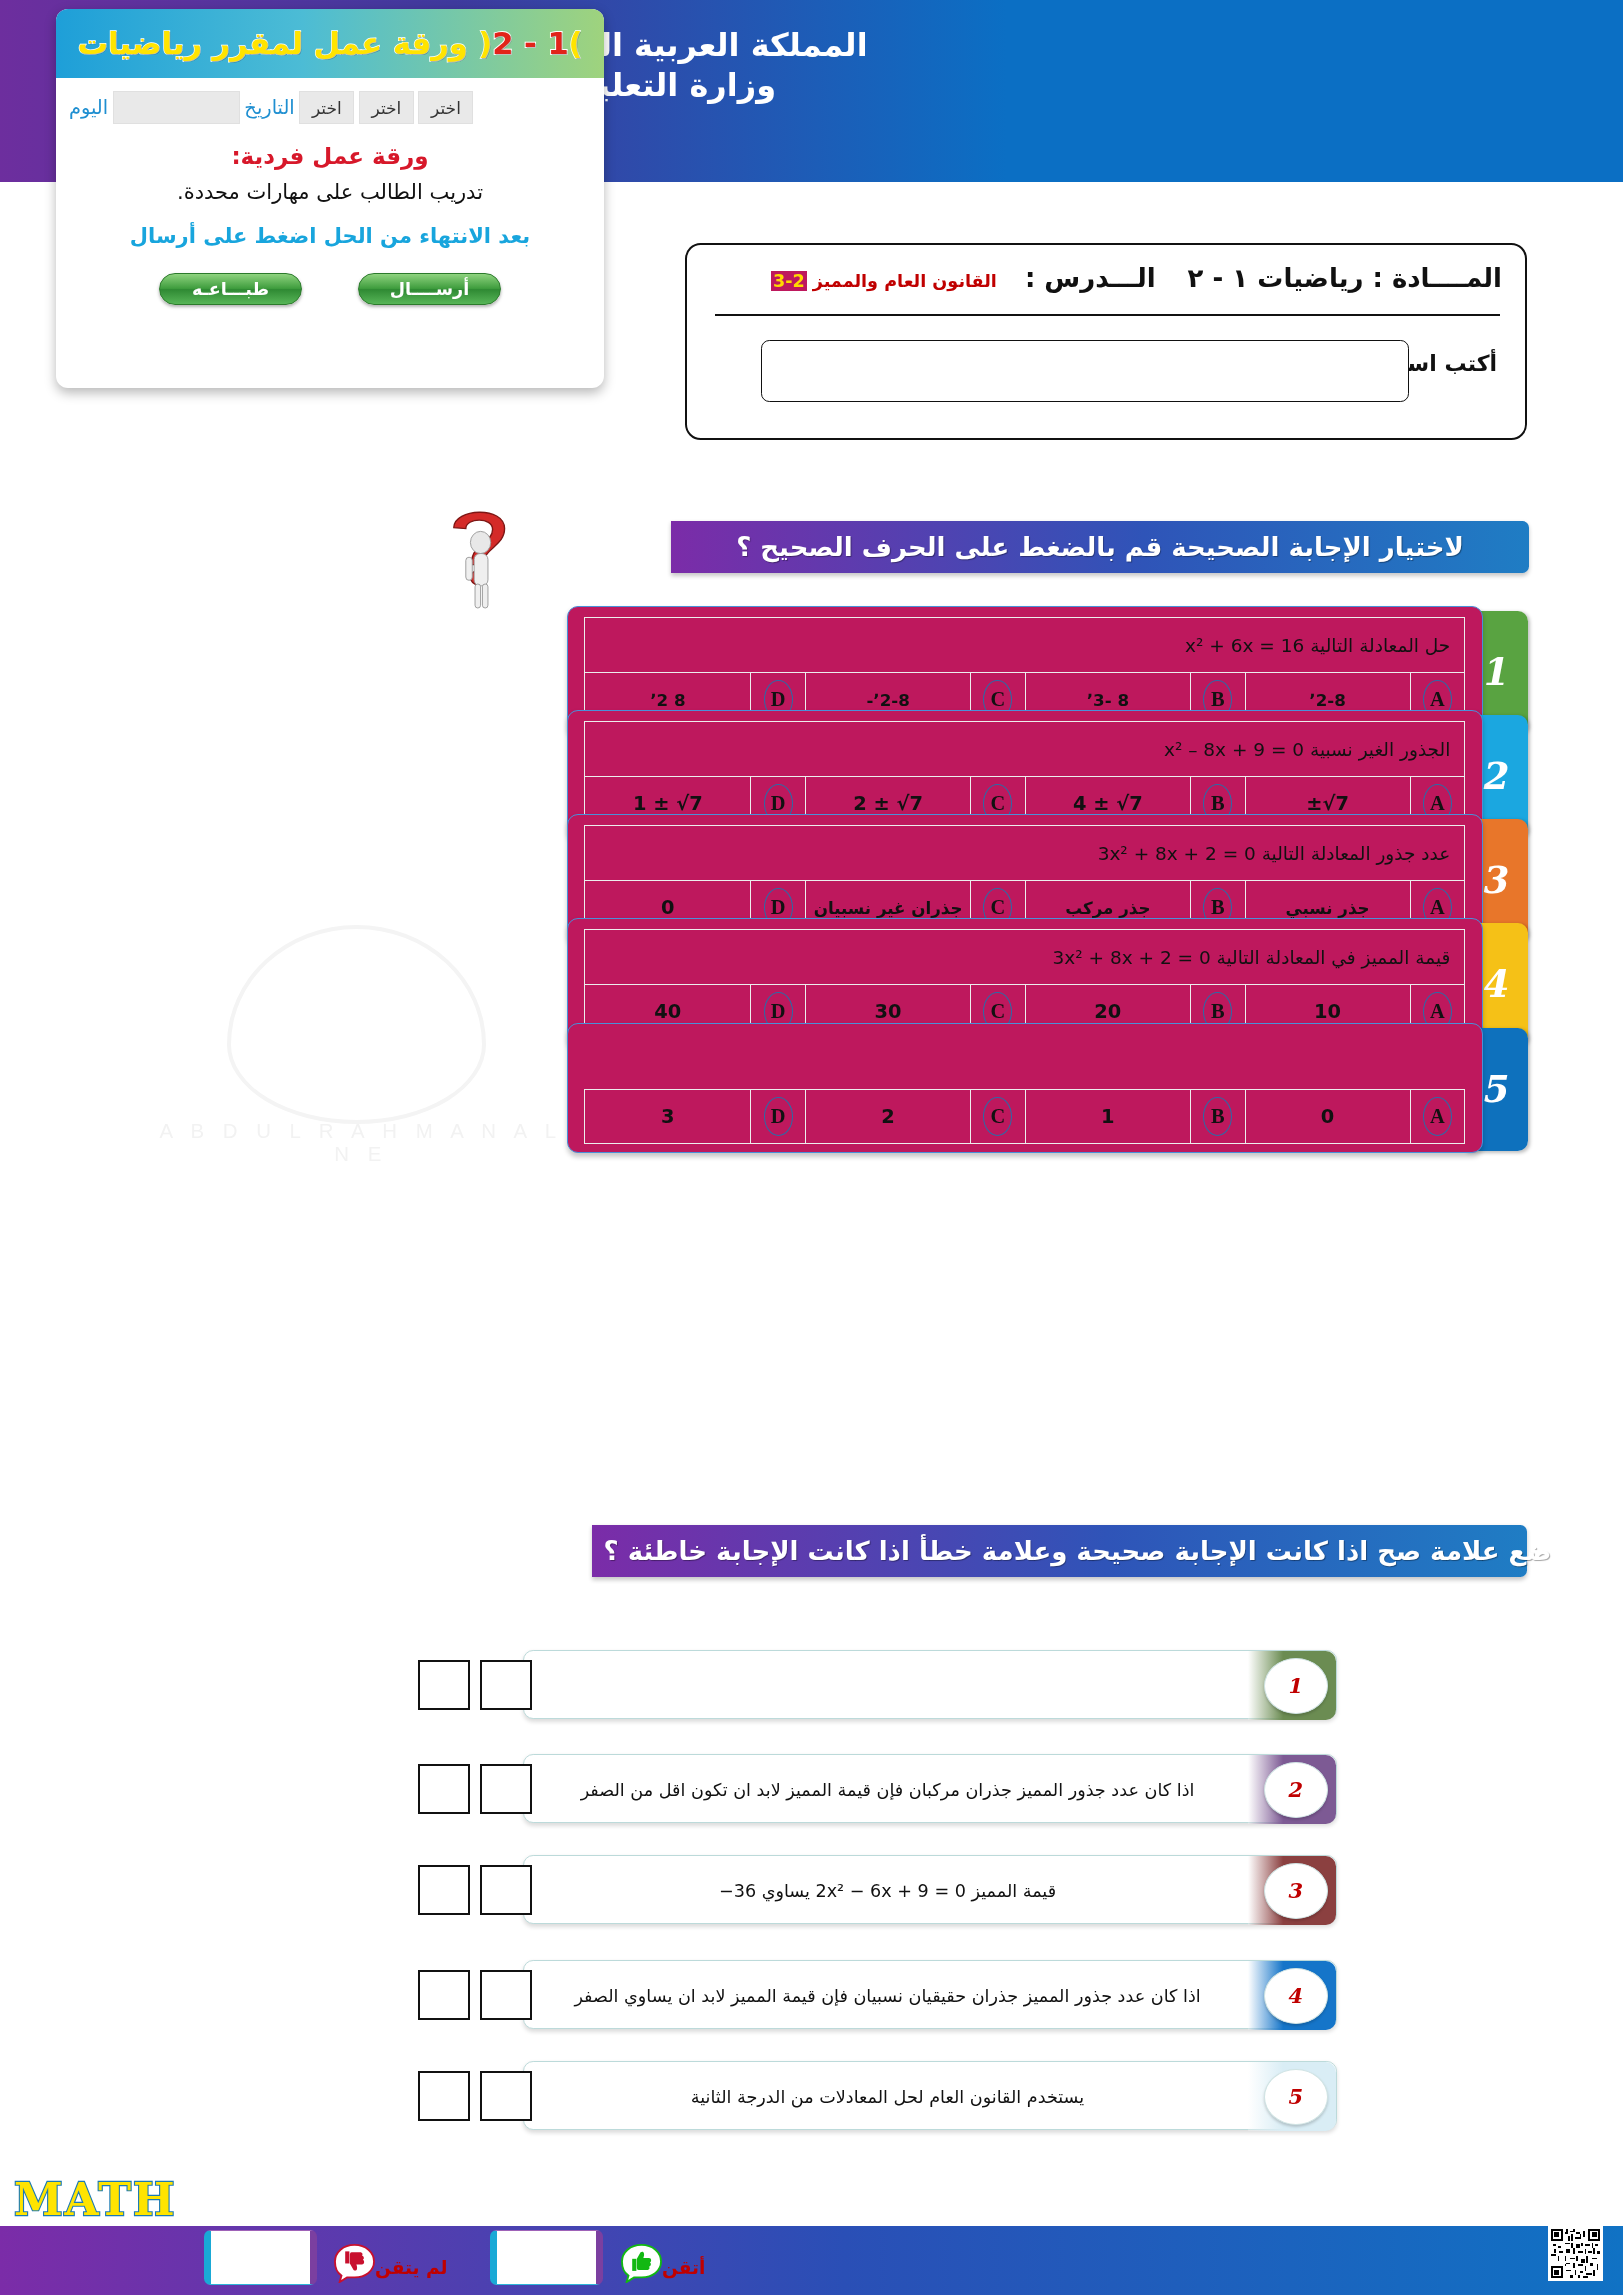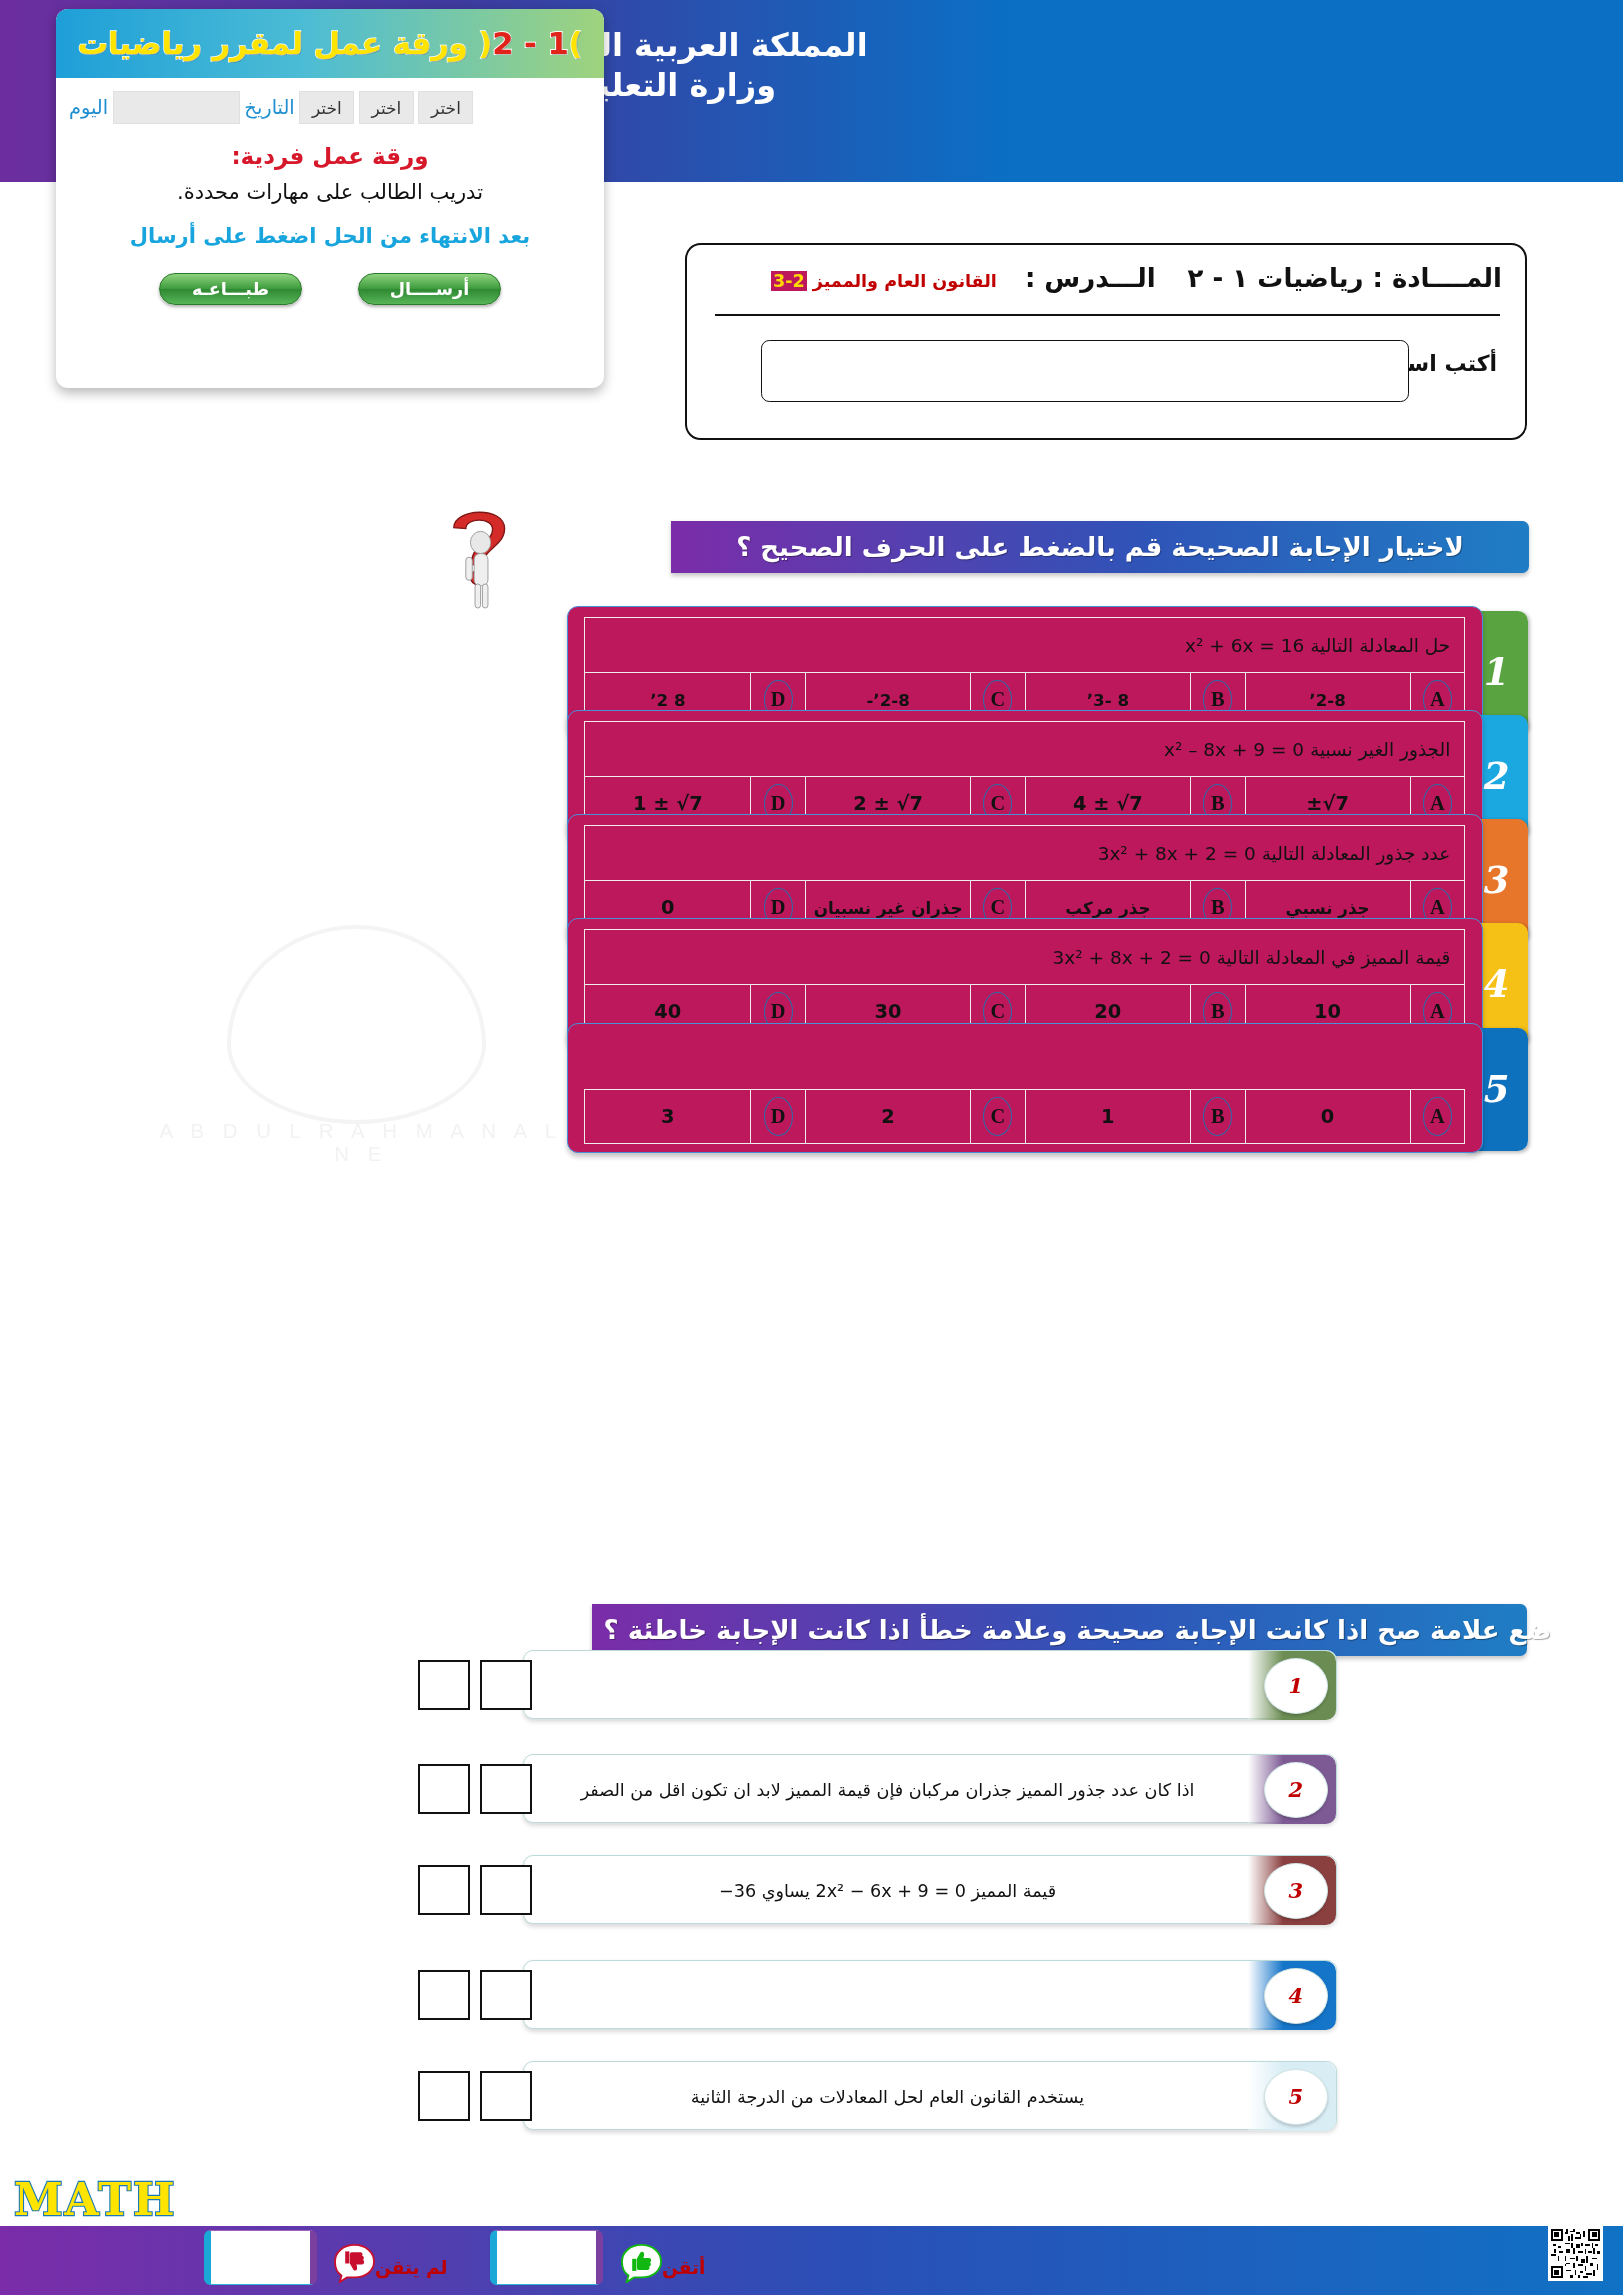--- a/index.html
+++ b/index.html
@@ -107,21 +107,21 @@
   .banner {
     position:absolute; height:52px;
     background:linear-gradient(to left, #1f7dc4 0%, #2f54b8 45%, #7b2ca8 100%);
     border-radius:0 6.5px 6.5px 0;
     display:flex; align-items:center; justify-content:center;
     direction:rtl; box-shadow:0 2.8px 4.6px rgba(0,0,0,.22);
   }
   .banner .btxt { color:#ffffff; font-size:26px; font-weight:700; white-space:nowrap;
                   text-shadow:0.9px 0.9px 0.9px rgba(0,0,0,.35); }
   #banner-mcq { left:671px; top:521px; width:858px; }
-  #banner-tf  { left:592px; top:1604px; width:935px;padding-left:36px; }
+  #banner-tf  { left:592px; top:1525px; width:935px;padding-left:36px; }
 
   
   .mcq-card { position:absolute; width:960px; height:132px; }
   .mcq-tab {
     position:absolute; right:-0.5px; top:4.6px; width:62px; height:123px;
     border-radius:0 10.2px 10.2px 0;
     display:flex; align-items:center; justify-content:center;
     color:#fff; font-size:37px; font-style:italic; font-weight:700;
     font-family:"DejaVu Serif", serif;
     box-shadow:1.4px 1.9px 3.7px rgba(0,0,0,.25);
@@ -498,20 +498,21 @@
       </div>
       <div class="tf-boxes">
         <div class="tf-box"></div>
         <div class="tf-box"></div>
       </div>
     </div>
     <div class="tf-row" style="left: 379px; top: 1960px;">
       <div class="tf-pill">
         <div class="tf-color" style="background: linear-gradient(to left, rgb(21, 117, 201) 0%, rgb(21, 117, 201) 60%, rgba(255, 255, 255, 0.25) 100%);"></div>
         <div class="tf-circle">4</div>
+        <div class="tf-text">اذا كان عدد جذور المميز جذران حقيقيان نسبيان فإن قيمة المميز لابد ان يساوي الصفر</div>
       </div>
       <div class="tf-boxes">
         <div class="tf-box"></div>
         <div class="tf-box"></div>
       </div>
     </div>
     <div class="tf-row" style="left: 379px; top: 2061px;">
       <div class="tf-pill">
         <div class="tf-color" style="background: linear-gradient(to left, rgb(217, 237, 245) 0%, rgb(217, 237, 245) 60%, rgba(255, 255, 255, 0.25) 100%);"></div>
         <div class="tf-circle">5</div>

